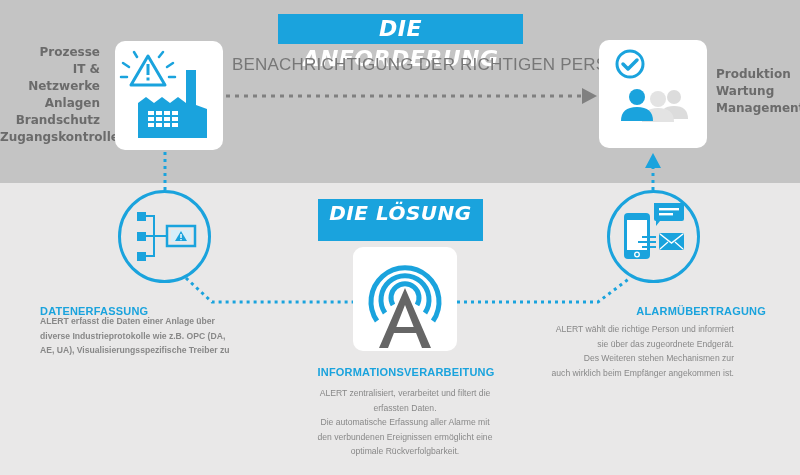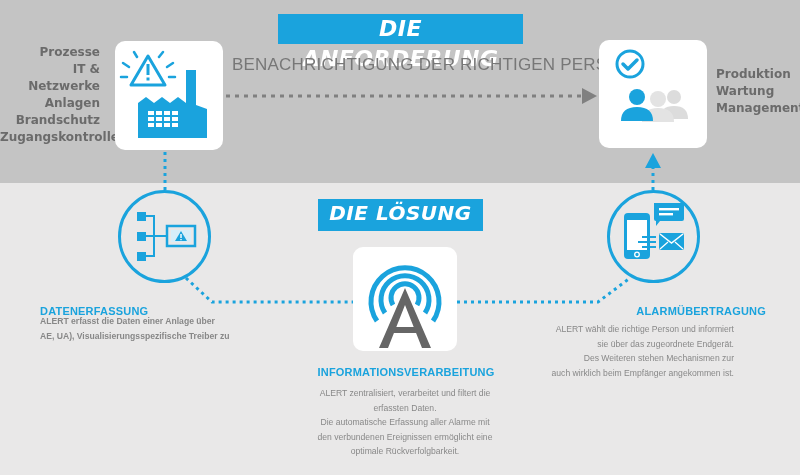--- a/index.html
+++ b/index.html
@@ -5,21 +5,21 @@
   * { margin: 0; padding: 0; box-sizing: border-box; }
   html, body { width: 800px; height: 475px; overflow: hidden; }
   body { position: relative; font-family: "DejaVu Sans", sans-serif; background: #e9e8e8; }
 
   .top-band { position: absolute; left: 0; top: 0; width: 800px; height: 183px; background: #c4c4c4; }
   .bottom-band { position: absolute; left: 0; top: 183px; width: 800px; height: 292px; background: #e9e8e8; }
 
   .banner { position: absolute; background: #1aa3dd; color: #fff; font-family: "DejaVu Sans", sans-serif;
             font-weight: bold; text-align: center; letter-spacing: 0.5px; font-style: italic; }
   .banner-top { left: 278px; top: 14px; width: 245px; height: 30px; font-size: 22px; line-height: 30px; }
-  .banner-mid { left: 318px; top: 199px; width: 165px; height: 32px; font-size: 20px; line-height: 29px; }
+  .banner-mid { left: 318px; top: 199px; width: 165px; height: 42px; font-size: 20px; line-height: 29px; }
 
   .subtitle { position: absolute; left: 232px; top: 55px; font-family: "Liberation Sans", sans-serif;
               font-size: 17px; color: #777; letter-spacing: 0.2px; }
 
   .list { position: absolute; font-family: "DejaVu Sans", sans-serif; font-weight: bold;
           font-size: 12px; color: #6b6b6b; line-height: 17px; }
   .list-left { left: 0; top: 44px; width: 100px; text-align: right; }
   .list-right { left: 716px; top: 66px; text-align: left; }
 
   .tile { position: absolute; background: #fff; border-radius: 10px; }
@@ -182,20 +182,21 @@
       <path d="M40 58 A14 14 0 1 1 64 58"></path>
     </g>
     <path d="M52 41 L78 101 L69 101 L52 58 L35 101 L26 101 Z" fill="#666666"></path>
     <rect x="37" y="80" width="30" height="6" fill="#666666"></rect>
   </svg>
 </div>
 
 <div class="section-title sec-left-title">DATENERFASSUNG</div>
 <div class="section-body sec-left-body">
   <div>ALERT erfasst die Daten einer Anlage über</div>
+  <div>diverse Industrieprotokolle wie z.B. OPC (DA,</div>
   <div>AE, UA), Visualisierungsspezifische Treiber zu</div>
 </div>
 
 <div class="section-title sec-mid-title">INFORMATIONSVERARBEITUNG</div>
 <div class="section-body sec-mid-body">
   <div>ALERT zentralisiert, verarbeitet und filtert die</div>
   <div>erfassten Daten.</div>
   <div>Die automatische Erfassung aller Alarme mit</div>
   <div>den verbundenen Ereignissen ermöglicht eine</div>
   <div>optimale Rückverfolgbarkeit.</div>

